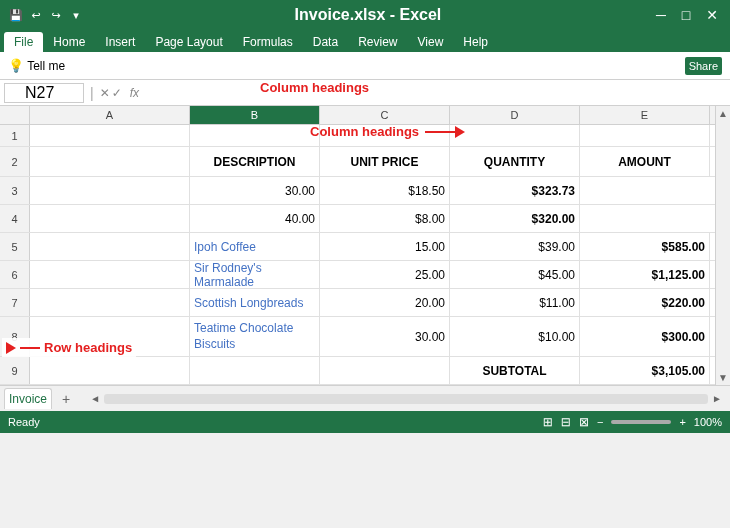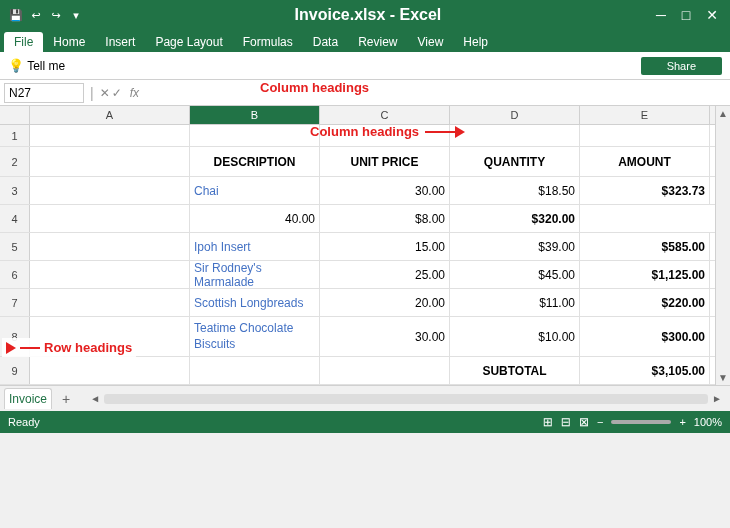--- a/index.html
+++ b/index.html
@@ -51,43 +51,43 @@
       border-bottom: 1px solid #d0d0d0;
       height: 28px;
       display: flex;
       align-items: center;
       padding: 0 8px;
       gap: 16px;
     }
     .share-btn {
       background: #217346;
       color: white;
-      padding: 3px 26px;
+      padding: 3px 4px;
       border: none;
       border-radius: 2px;
       font-size: 11px;
       cursor: pointer;
       margin-left: auto;
     }
 
     
     .formula-bar {
       background: white;
       border-bottom: 1px solid #d0d0d0;
       height: 26px;
       display: flex;
       align-items: center;
       padding: 0 4px;
       gap: 4px;
     }
     .name-box {
       width: 80px;
       border: 1px solid #ccc;
-      padding: 2px 4px;
-      font-size: 12px;
+      padding: 2px 20px;
+      font-size: 16px;
       height: 20px;
     }
     .formula-bar-sep { color: #aaa; font-size: 14px; padding: 0 2px; }
     .formula-bar-btns { display: flex; gap: 2px; color: #888; }
     .formula-bar-fx { color: #888; font-size: 12px; padding: 0 4px; font-style: italic; }
     .formula-input { flex: 1; border: none; outline: none; font-size: 12px; }
 
     
     .spreadsheet-container {
       display: flex;
@@ -333,38 +333,37 @@
           <div class="cell col-b"></div>
           <div class="cell col-c header-cell">DESCRIPTION</div>
           <div class="cell col-e header-cell">UNIT PRICE</div>
           <div class="cell col-d header-cell">QUANTITY</div>
           <div class="cell col-e header-cell">AMOUNT</div>
         </div>
 
         <div class="sheet-row row-3">
           <div class="row-num col-a">3</div>
           <div class="cell col-b"></div>
-          <div class="cell col-c blue">Chai</div>
           <div class="cell col-d right">30.00</div>
           <div class="cell col-e right">$18.50</div>
           <div class="cell col-e right bold">$323.73</div>
         </div>
 
         <div class="sheet-row row-4">
           <div class="row-num col-a">4</div>
           <div class="cell col-b"></div>
           <div class="cell col-d right">40.00</div>
           <div class="cell col-e right">$8.00</div>
           <div class="cell col-e right bold">$320.00</div>
         </div>
 
         <div class="sheet-row row-5">
           <div class="row-num col-a">5</div>
           <div class="cell col-b"></div>
-          <div class="cell col-c blue">Ipoh Insert</div>
+          <div class="cell col-c blue">Ipoh Coffee</div>
           <div class="cell col-d right">15.00</div>
           <div class="cell col-e right">$39.00</div>
           <div class="cell col-e right bold">$585.00</div>
         </div>
 
         <div class="sheet-row row-6">
           <div class="row-num col-a">6</div>
           <div class="cell col-b"></div>
           <div class="cell col-c blue">Sir Rodney's Marmalade</div>
           <div class="cell col-d right">25.00</div>

